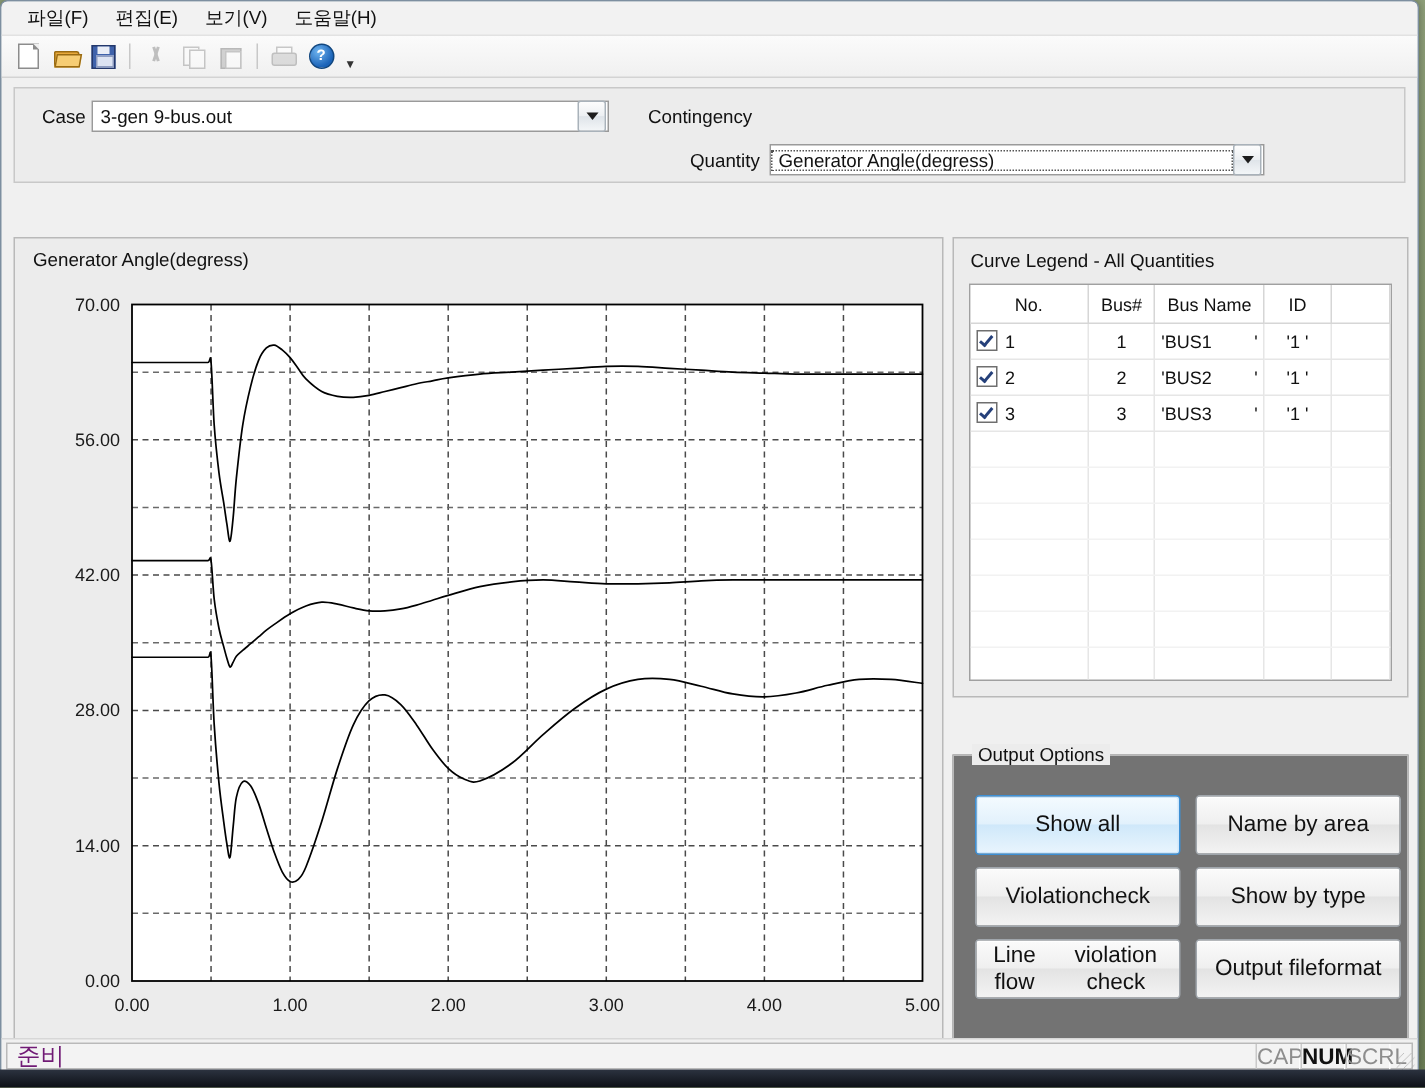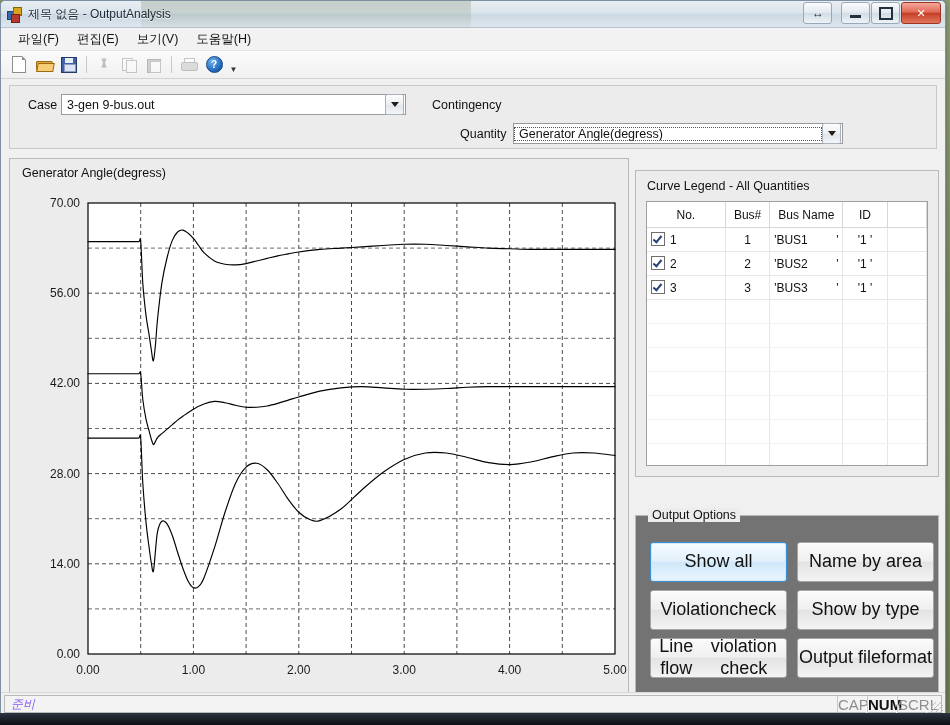--- a/index.html
+++ b/index.html
@@ -133,21 +133,21 @@
   .combo.focused .txt{outline:1px dotted #555;outline-offset:-1px;}
   
   #main{position:absolute;left:0;right:0;top:157px;bottom:32px;}
   #chartpanel{
     position:absolute;left:8px;top:0;width:618px;height:536px;
     border:1px solid #b9b9b9;background:#ececec;
   }
   #charttitle{position:absolute;left:12px;top:7px;font-size:12.5px;color:#111;}
   #plotwrap{position:absolute;left:0;top:0;width:618px;height:536px;}
   
-  #rightcol{position:absolute;left:634px;top:12px;width:302px;height:468px;}
+  #rightcol{position:absolute;left:634px;top:0;width:302px;height:468px;}
   #legendbox{
     position:absolute;left:0;top:0;width:302px;height:305px;
     border:1px solid #b9b9b9;background:#ececec;
   }
   #legendtitle{position:absolute;left:11px;top:8px;font-size:12.5px;color:#111;}
   #legendgrid{
     position:absolute;left:10px;top:30px;right:10px;bottom:10px;
     background:#fff;border:1px solid #a0a0a0;overflow:hidden;
   }
   table.lg{border-collapse:collapse;width:100%;font-size:12px;table-layout:fixed;}
@@ -175,81 +175,58 @@
     position:absolute;left:0;top:345px;width:302px;height:191px;
     border:1px solid #b9b9b9;background:#737373;
   }
   #outlegend{
     position:absolute;left:12px;top:-8px;background:#ececec;padding:0 4px;font-size:12.5px;color:#111;
   }
   #btngrid{position:absolute;left:14px;top:26px;display:grid;grid-template-columns:137px 137px;gap:8px 10px;}
   .obtn{
     height:38px;border:1px solid #a0a6ac;border-radius:3px;
     background:linear-gradient(180deg,#fbfbfb,#efefef 48%,#e3e3e3 50%,#f3f3f3);
-    font-size:18px;color:#111;display:flex;align-items:center;justify-content:center;
+    font-size:15px;color:#111;display:flex;align-items:center;justify-content:center;
     text-align:center;line-height:1.2;box-shadow:inset 0 1px 0 #fff;
   }
   .obtn.primary{
     border:1px solid #3d8fd4;
     background:linear-gradient(180deg,#f4fbff,#e2f1fc 48%,#cfe8fa 50%,#e9f5fd);
     box-shadow:inset 0 0 0 1px #cfe7fb;
   }
   
   #statusbar{
     position:absolute;left:0;right:0;bottom:0;height:22px;
     border-top:1px solid #d7d7d7;background:#f0f0f0;
     display:flex;align-items:center;
   }
   #statusbar .inner{
     position:absolute;left:3px;right:3px;top:2px;bottom:2px;
     border:1px solid #b9b9b9;background:#f3f3f3;
     display:flex;align-items:center;
   }
-  #statustext{padding-left:6px;font-size:12px;color:#8b5cf6;font-style:italic;}
+  #statustext{padding-left:6px;font-size:16px;color:#701a75;}
   .indics{position:absolute;right:14px;display:flex;}
   .ind{
     width:28px;text-align:center;font-size:15px;color:#8d8d8d;
     border-left:1px solid #c9c9c9;border-right:1px solid #fdfdfd;
   }
   .ind.on{color:#111;font-weight:bold;}
   .grip{position:absolute;right:2px;bottom:1px;width:12px;height:12px;
     background:
       linear-gradient(135deg,transparent 46%,#b0b0b0 46%,#b0b0b0 54%,transparent 54%) 0 0/5px 5px;
     opacity:.8;}
 </style>
 </head>
 <body>
 
 <div id="desktop">
 
   <div id="window">
 
-    <div id="titlebar">
-      <div class="glassy"></div>
-      <div class="app-icon">
-        <i class="b1"></i>
-          <i class="b2"></i>
-          <i class="b3"></i>
-      </div>
-      <div id="title-text">제목 없음 - OutputAnalysis</div>
-      <div class="winbtns">
-        <div class="wbtn">
-          <span class="arrowLR">↔</span>
-        </div>
-        <div class="wbtn sep">
-          <span class="minglyph"></span>
-        </div>
-        <div class="wbtn">
-          <span class="maxglyph"></span>
-        </div>
-        <div class="wbtn close">
-          <span>✕</span>
-        </div>
-      </div>
-    </div>
 
     <div id="menubar">
       <div class="mi">파일(F)</div>
       <div class="mi">편집(E)</div>
       <div class="mi">보기(V)</div>
       <div class="mi">도움말(H)</div>
     </div>
 
     <div id="toolbar">
       <div class="tb">

